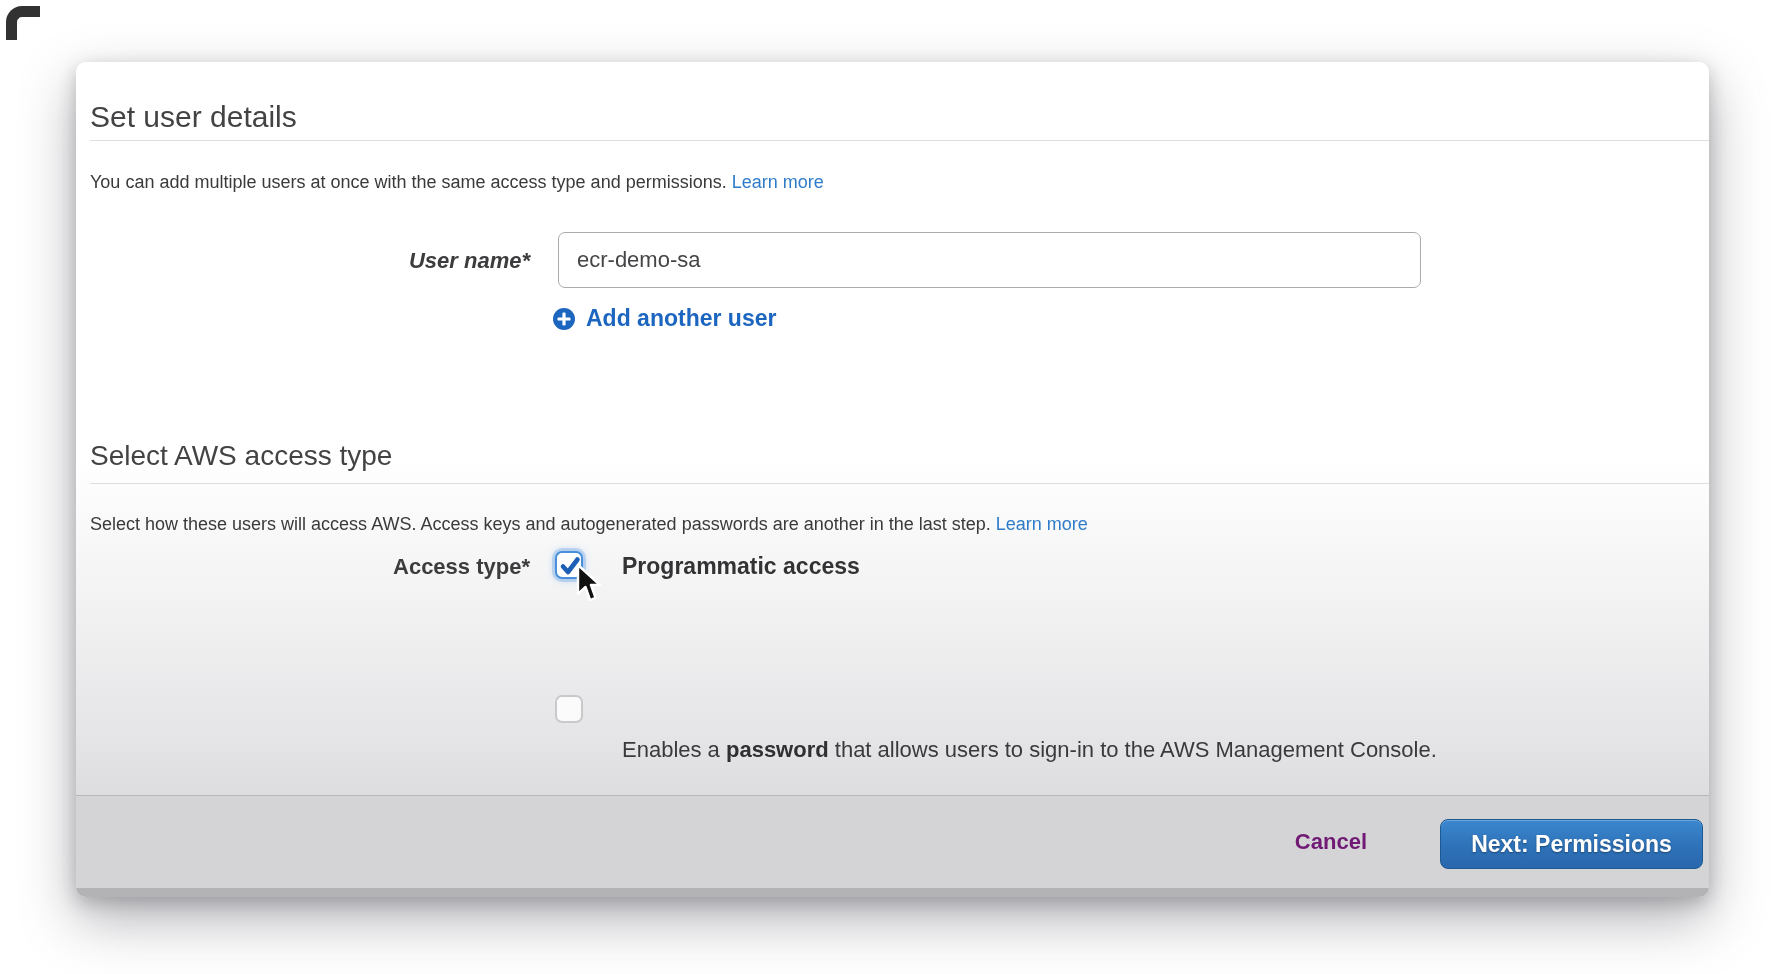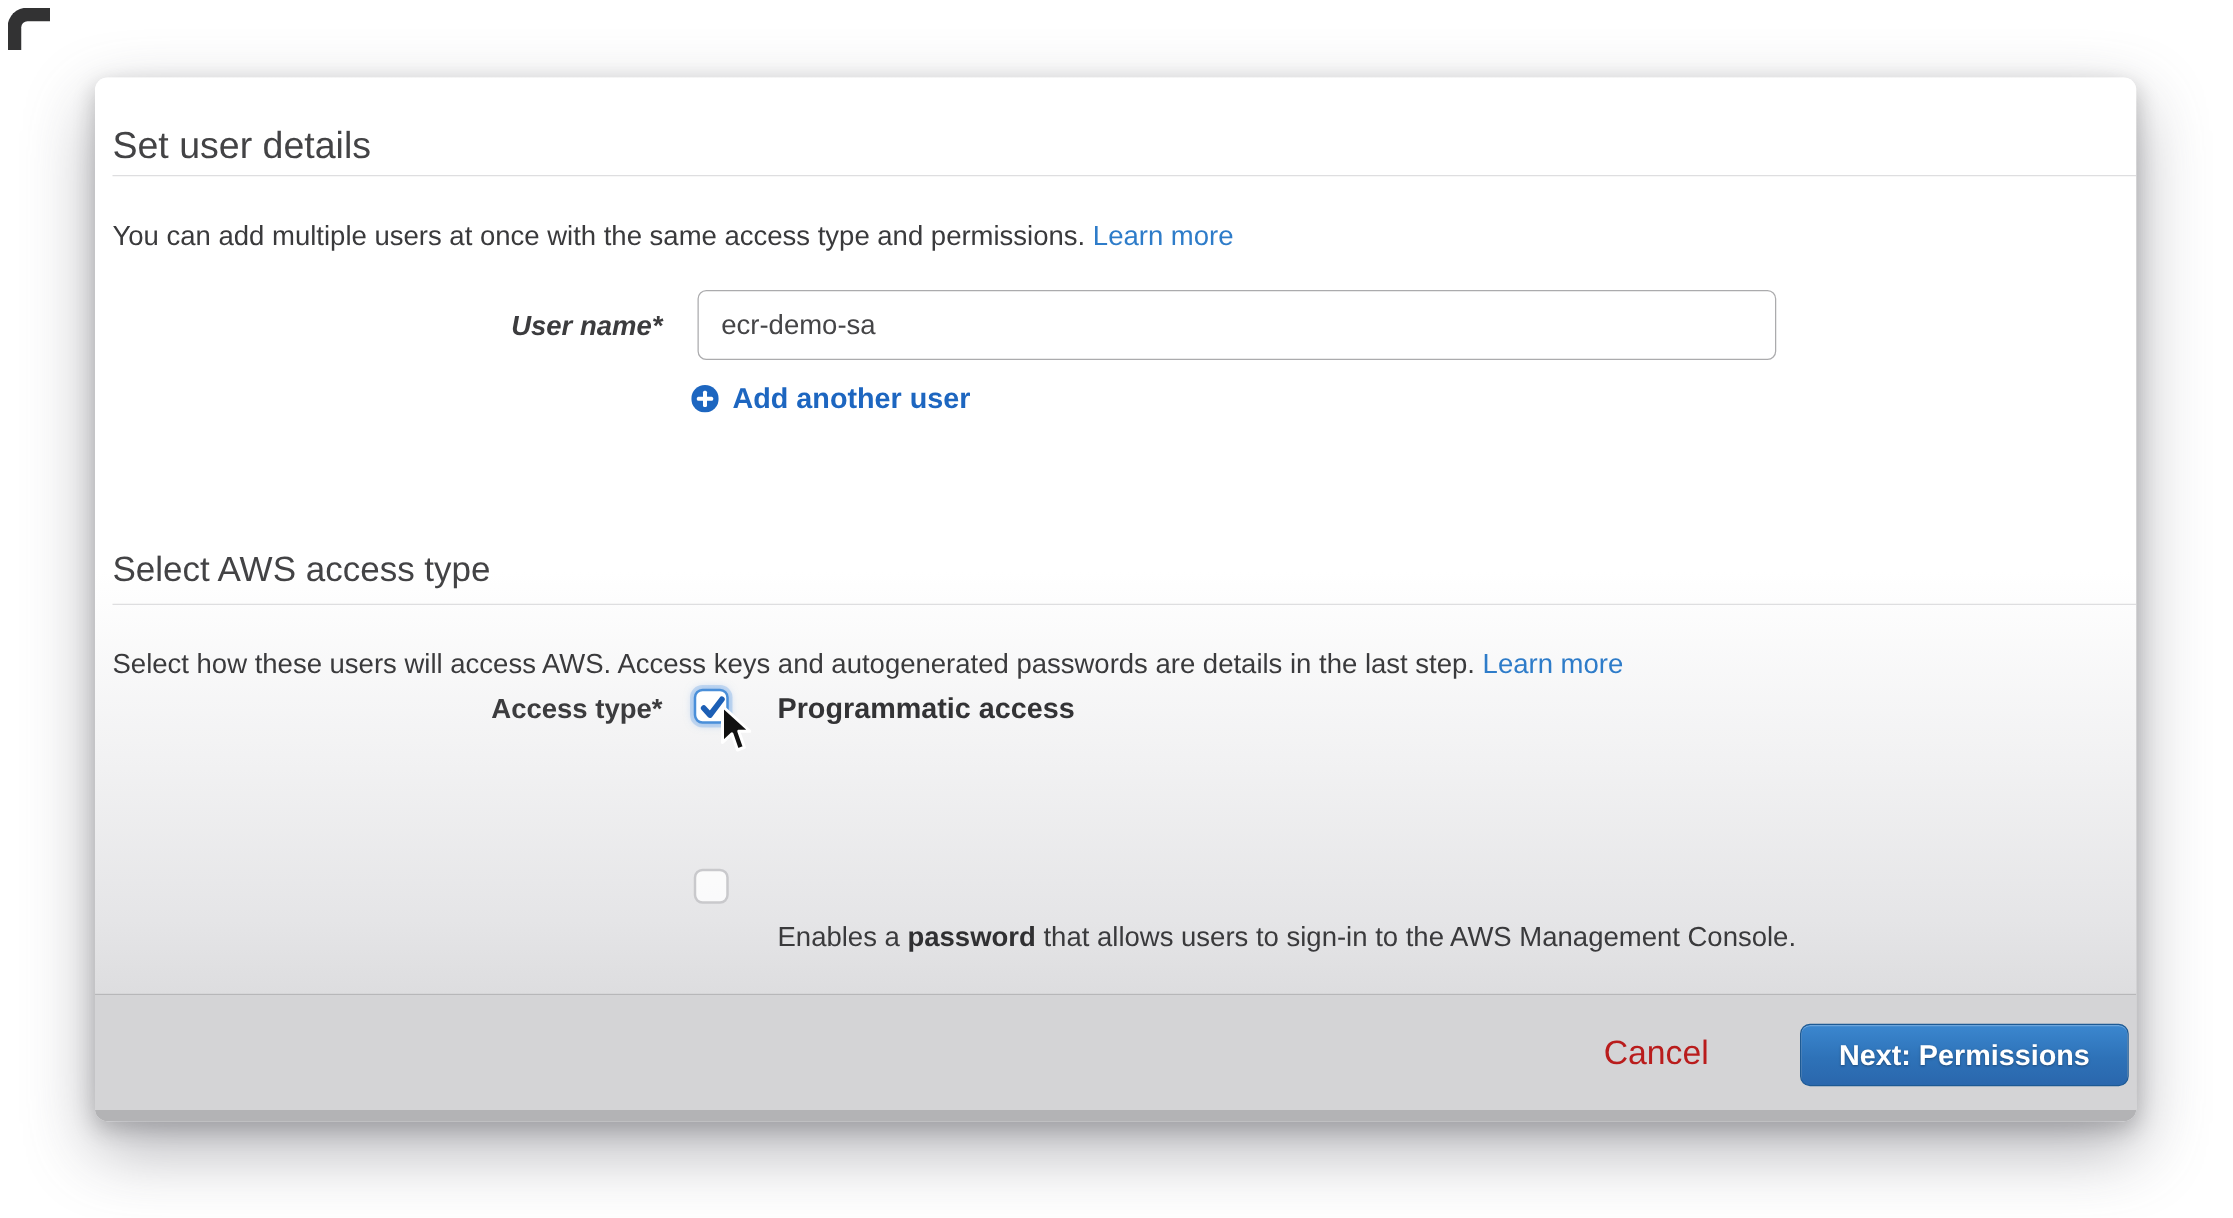--- a/index.html
+++ b/index.html
@@ -26,21 +26,21 @@
   }
   .page-title{
     position:absolute;left:14px;top:18px;font-size:30px;font-weight:400;color:#434345;
   }
   .section-title{
     position:absolute;left:14px;top:355px;font-size:28px;font-weight:400;color:#434345;
   }
   .divider{position:absolute;left:14px;right:0;height:0;border-top:1px solid #dedee0;}
   .divider-1{top:78px;}
   .divider-2{top:421px;}
-  .para{position:absolute;left:14px;font-size:22px;color:#3a3a3c;}
+  .para{position:absolute;left:14px;font-size:18px;color:#3a3a3c;}
   .para-1{top:92px;}
   .para-2{top:434px;}
   a.inline-link{color:#2e7cc9;text-decoration:none;cursor:pointer;}
   .field-label{
     position:absolute;left:14px;width:440px;text-align:right;
     font-size:22px;font-weight:700;color:#3c3c3e;
   }
   .label-username{top:186px;font-style:italic;}
   .label-access{top:492px;}
   .text-input{
@@ -80,21 +80,21 @@
   }
   .desc-1{top:527px;}
   .desc-2{top:666px;}
   .option-desc b{color:#303032;}
   .cursor-icon{position:absolute;left:498px;top:501px;width:27px;height:40px;pointer-events:none;z-index:5;}
   .footer{
     position:absolute;left:0;right:0;top:733px;height:102px;box-sizing:border-box;
     background:#d4d4d6;border-top:1px solid #b7b7b9;border-bottom:9px solid #b3b3b5;
   }
   .cancel-link{
-    position:absolute;right:342px;top:23px;font-size:27px;font-weight:400;color:#b91c1c;
+    position:absolute;right:342px;top:23px;font-size:22px;font-weight:700;color:#701a75;
     text-decoration:none;cursor:pointer;line-height:46px;
   }
   .next-btn{
     position:absolute;right:6px;top:23px;width:263px;height:50px;
     background:linear-gradient(180deg,#3b87cf 0%,#2e72b8 55%,#2a67ad 100%);
     border:1px solid #1d5a94;border-radius:8px;box-sizing:border-box;
     color:#ffffff;font-family:"Liberation Sans",sans-serif;
     font-size:23px;font-weight:700;cursor:pointer;
     text-shadow:0 1px 2px rgba(0,0,0,.35);
     box-shadow:inset 0 1px 0 rgba(255,255,255,.25);
@@ -121,21 +121,21 @@
         <circle cx="11" cy="11" r="11" fill="#1d66c0"></circle>
         <rect x="9.4" y="4.5" width="3.2" height="13" rx="1.2" fill="#ffffff"></rect>
         <rect x="4.5" y="9.4" width="13" height="3.2" rx="1.2" fill="#ffffff"></rect>
       </svg>
       <span class="label">Add another user</span>
     </a>
 
     <h2 class="section-title">Select AWS access type</h2>
     <div class="divider divider-2"></div>
 
-    <p class="para para-2"><span>Select how these users will access AWS. Access keys and autogenerated passwords are details in the last step. </span><a class="inline-link">Learn more</a></p>
+    <p class="para para-2"><span>Select how these users will access AWS. Access keys and autogenerated passwords are another in the last step. </span><a class="inline-link">Learn more</a></p>
 
     <label class="field-label label-access">Access type*</label>
 
     <div class="checkbox cb-1" data-checked="true">
       <svg width="24" height="24" viewBox="0 0 24 24">
         <path d="M5 12.5 L10 18 L19.5 5.5" fill="none" stroke="#1c5fb5" stroke-width="4.6" stroke-linecap="round" stroke-linejoin="round"></path>
       </svg>
     </div>
     <div class="option-label opt1-label">Programmatic access</div>
 

